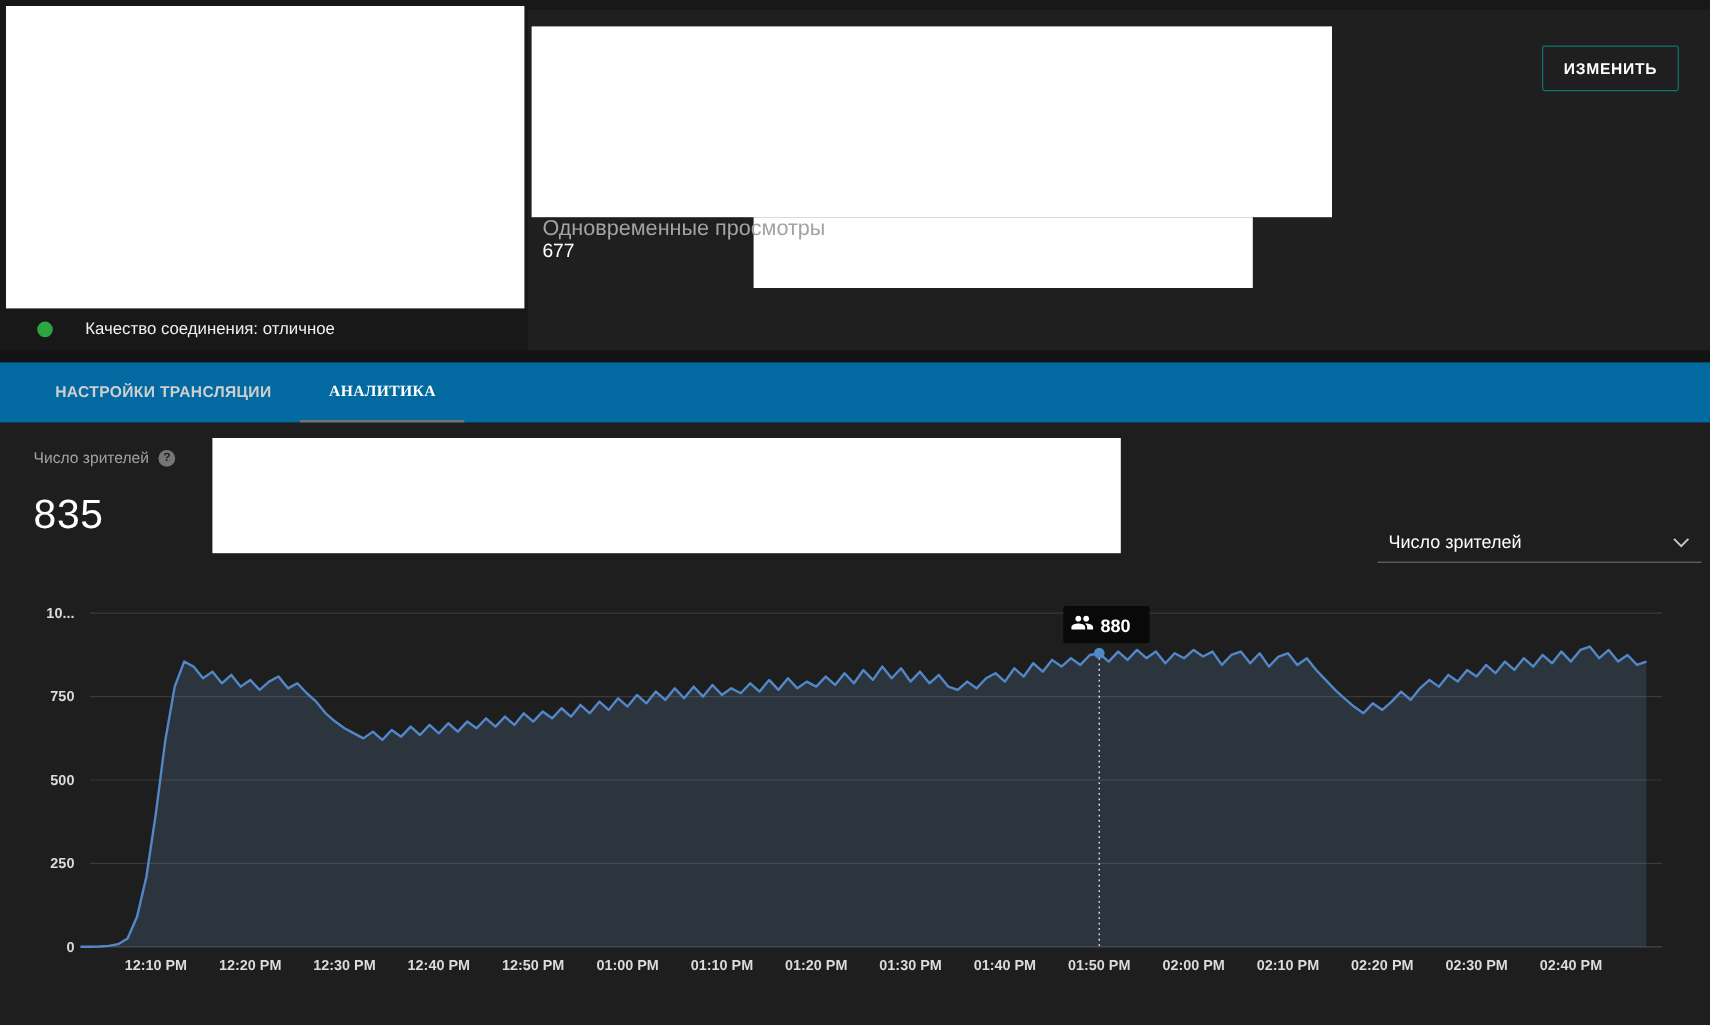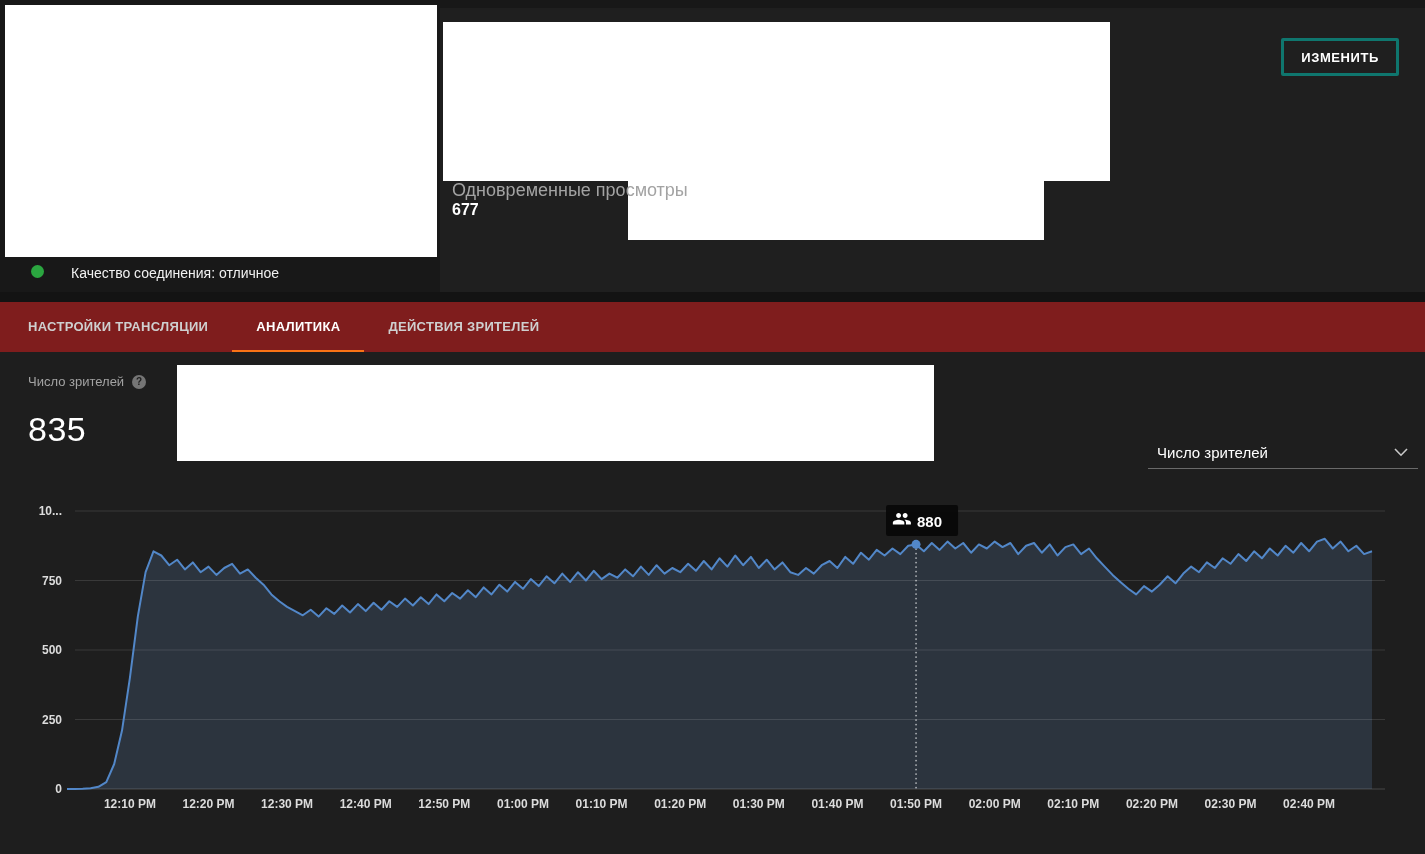--- a/index.html
+++ b/index.html
@@ -9,37 +9,37 @@
   
   .top-section { position:absolute; left:0; top:0; width:1425px; height:292px; background:#181818; }
   .mid-panel   { position:absolute; left:440px; top:8px; width:985px; height:284px; background:#1f1f1f; }
   .redact      { position:absolute; background:#ffffff; }
   #redact-player    { left:5px;   top:5px;   width:432px; height:252px; }
   #redact-stream-a  { left:443px; top:22px;  width:667px; height:159px; }
   #redact-stream-b  { left:628px; top:181px; width:416px; height:59px; }
 
   .concurrent { position:absolute; left:452px; top:182px; }
   .concurrent .lbl { font-size:18px; color:#a3a3a3; line-height:17px; }
-  .concurrent .val { font-size:16px; color:#ffffff; font-weight:700; line-height:22px; }
+  .concurrent .val { font-size:16px; color:#ffffff; font-weight:400; line-height:22px; }
 
   .edit-btn { position:absolute; right:26px; top:38px; height:38px; padding:0 17px;
-              background:transparent; border:3px solid #0f766e; border-radius:2px;
+              background:transparent; border:1px solid #0f766e; border-radius:2px;
               color:#ffffff; font-size:13px; font-weight:700; letter-spacing:.6px;
               font-family:"Liberation Sans", sans-serif; cursor:pointer; }
 
-  .conn-row { position:absolute; left:31px; top:265px; display:flex; align-items:flex-start; }
+  .conn-row { position:absolute; left:31px; top:265px; display:flex; align-items:flex-end; }
   .conn-dot { width:13px; height:13px; border-radius:50%; margin-right:27px; }
   .conn-txt { font-size:14px; color:#f1f1f1; }
 
   
   .bottom-section { position:absolute; left:0; top:302px; width:1425px; height:552px; background:#1e1e1e; }
-  .tab-row  { display:flex; align-items:stretch; height:50px; background:#7f1d1d; padding-left:4px; }
+  .tab-row  { display:flex; align-items:stretch; height:50px; background:#0369a1; padding-left:22px; }
   .tab      { display:flex; align-items:center; padding:0 24px; font-size:13px; font-weight:700;
               letter-spacing:.3px; color:#cfcfcf; cursor:pointer; border-bottom:2px solid transparent; }
-  .tab.active { color:#ffffff; border-bottom:2px solid #f97316; }
+  .tab.active { color:#ffffff; border-bottom:2px solid #737373;font-family:Liberation Serif, serif; }
 
   .metric { position:absolute; left:28px; top:72px; }
   .metric-label-row { display:flex; align-items:center; font-size:13px; color:#a3a3a3; }
   .help-ic { display:inline-flex; align-items:center; justify-content:center; width:14px; height:14px;
              margin-left:8px; border-radius:50%; background:#757575; color:#1e1e1e;
              font-size:10px; font-weight:700; cursor:pointer; }
   .metric-value { margin-top:21px; font-size:34px; color:#ffffff; font-weight:400; letter-spacing:.5px; }
 
   #redact-analytics { left:177px; top:63px; width:757px; height:96px; }
 
@@ -70,21 +70,20 @@
   <div class="conn-row">
     <span class="conn-dot" id="conn-dot" style="background: rgb(43, 166, 64);"></span>
     <span class="conn-txt">Качество соединения: отличное</span>
   </div>
 </div>
 
 <div class="bottom-section">
   <div class="tab-row" id="tab-row">
       <div class="tab">НАСТРОЙКИ ТРАНСЛЯЦИИ</div>
       <div class="tab active">АНАЛИТИКА</div>
-      <div class="tab">ДЕЙСТВИЯ ЗРИТЕЛЕЙ</div>
     </div>
 
   <div class="metric">
     <div class="metric-label-row">
       <span>Число зрителей</span>
       <span class="help-ic">?</span>
     </div>
     <div class="metric-value">835</div>
   </div>
 

